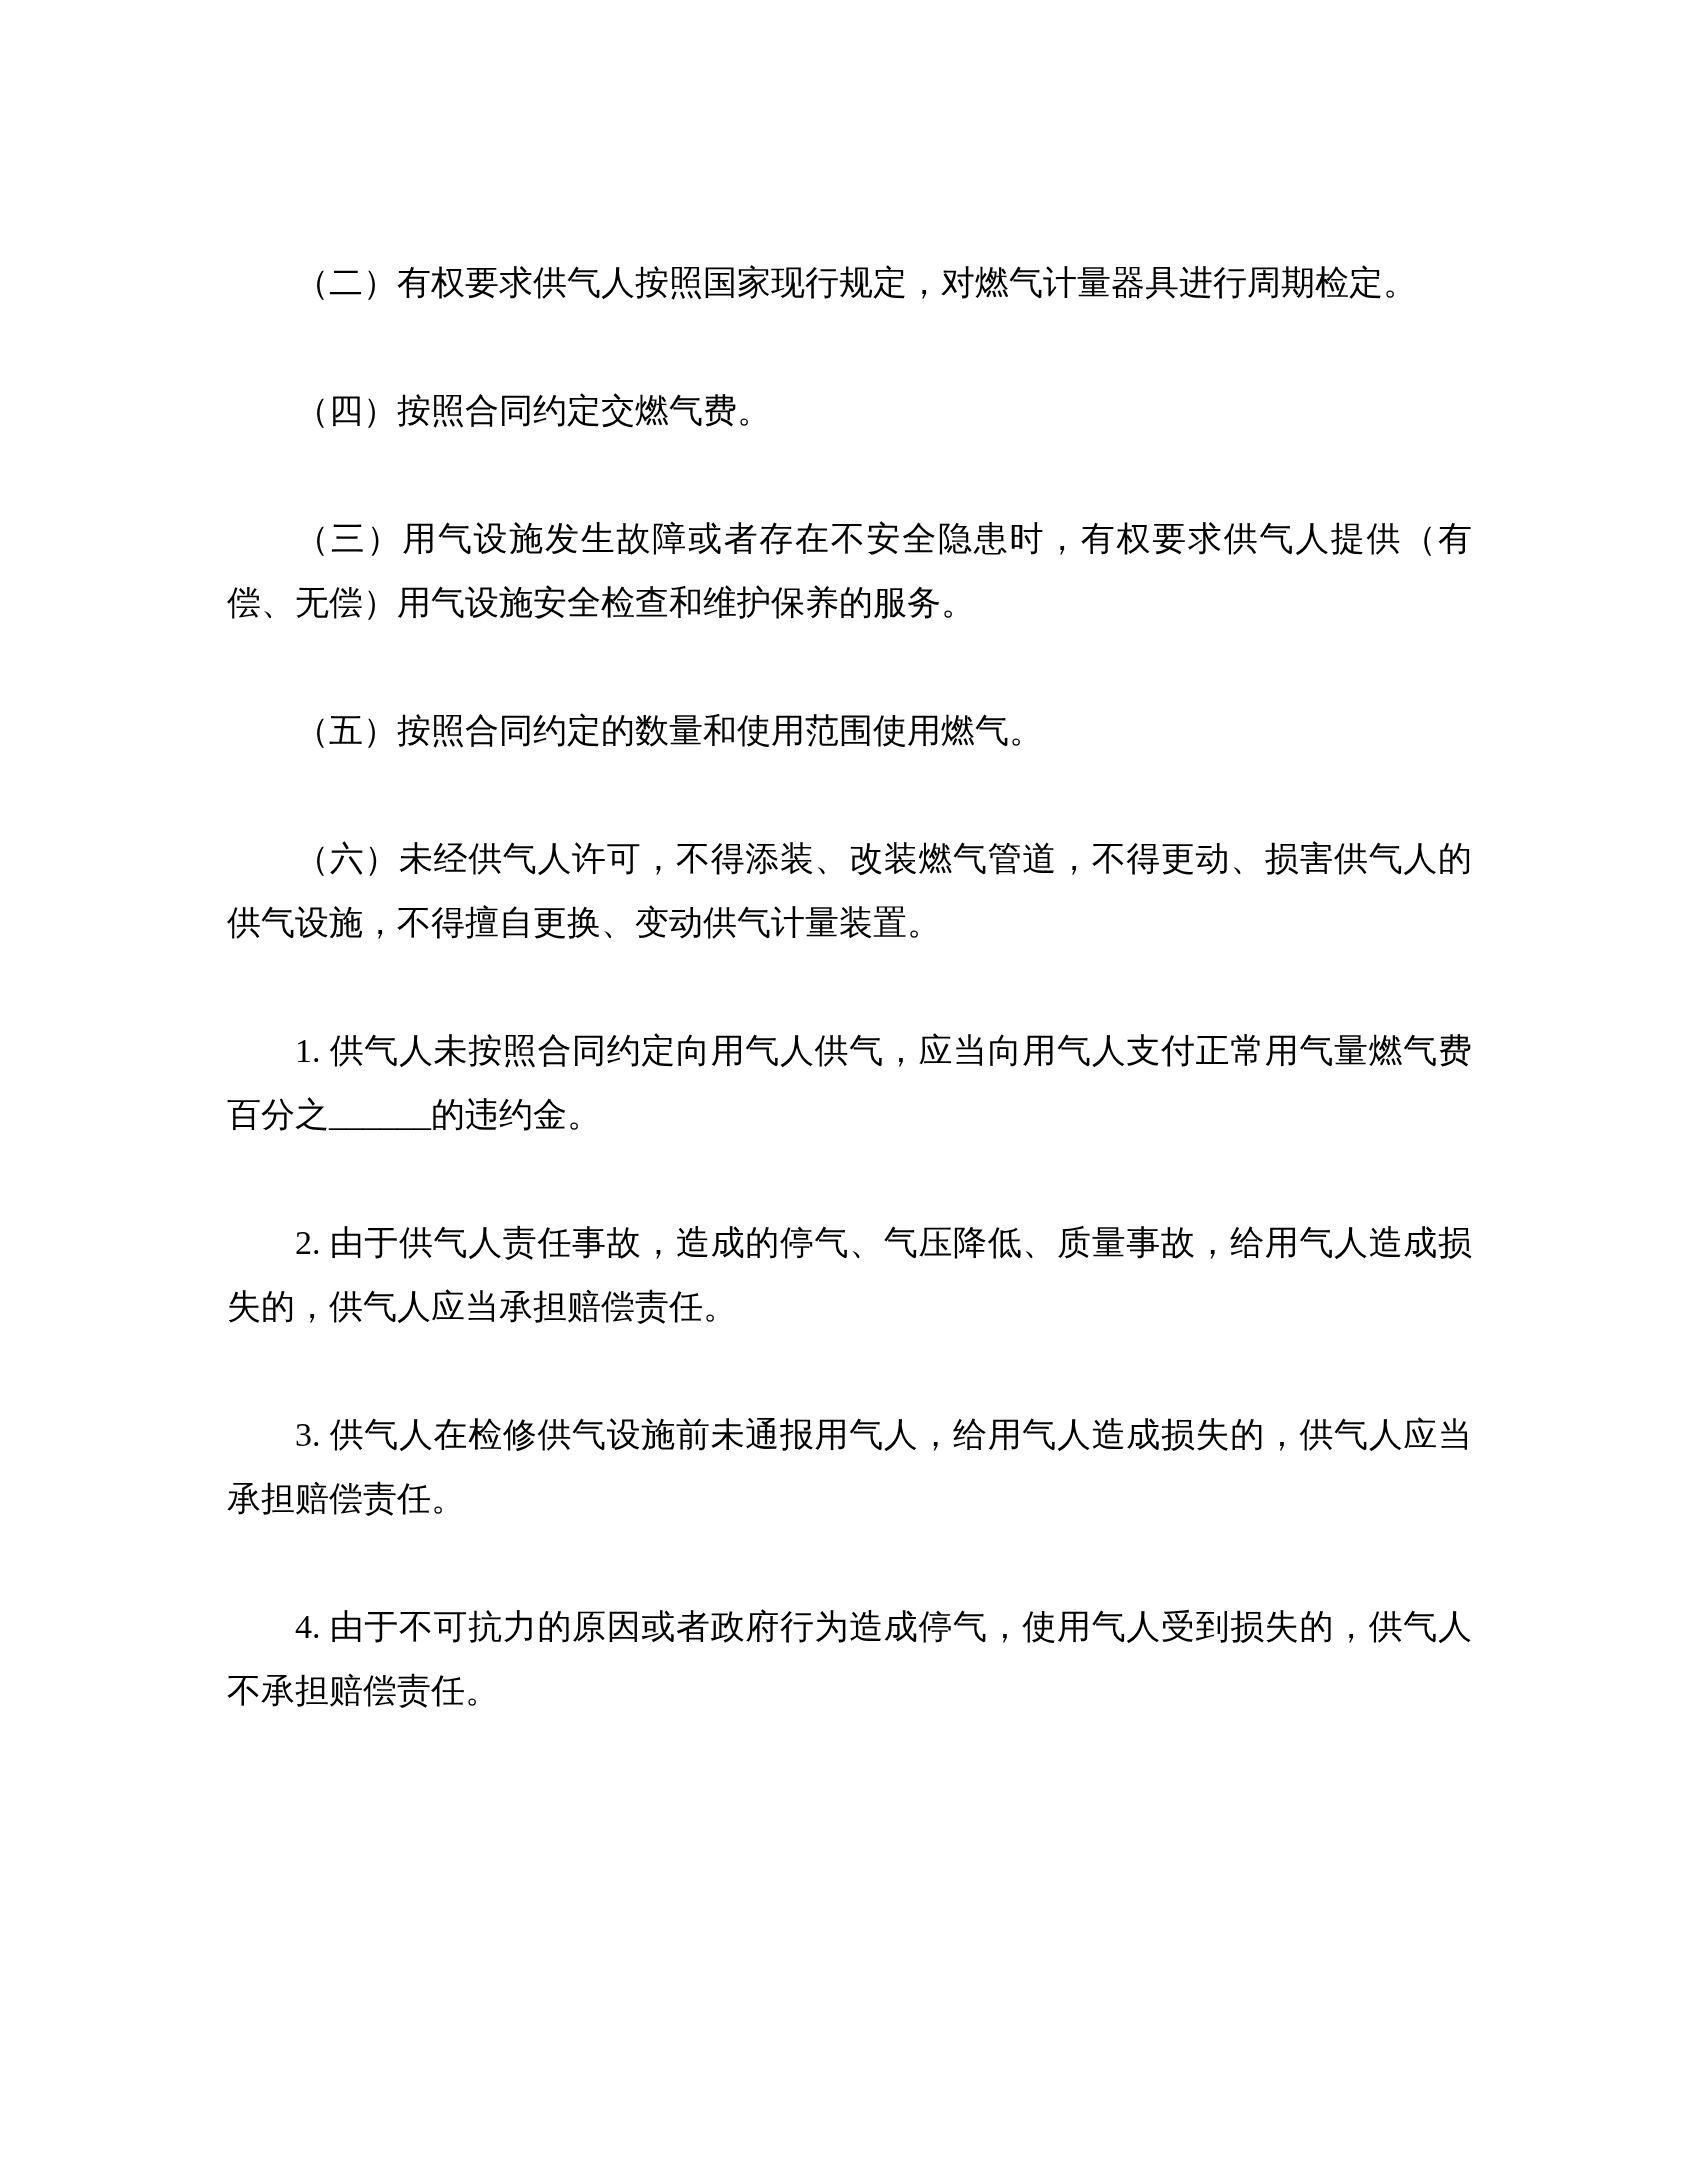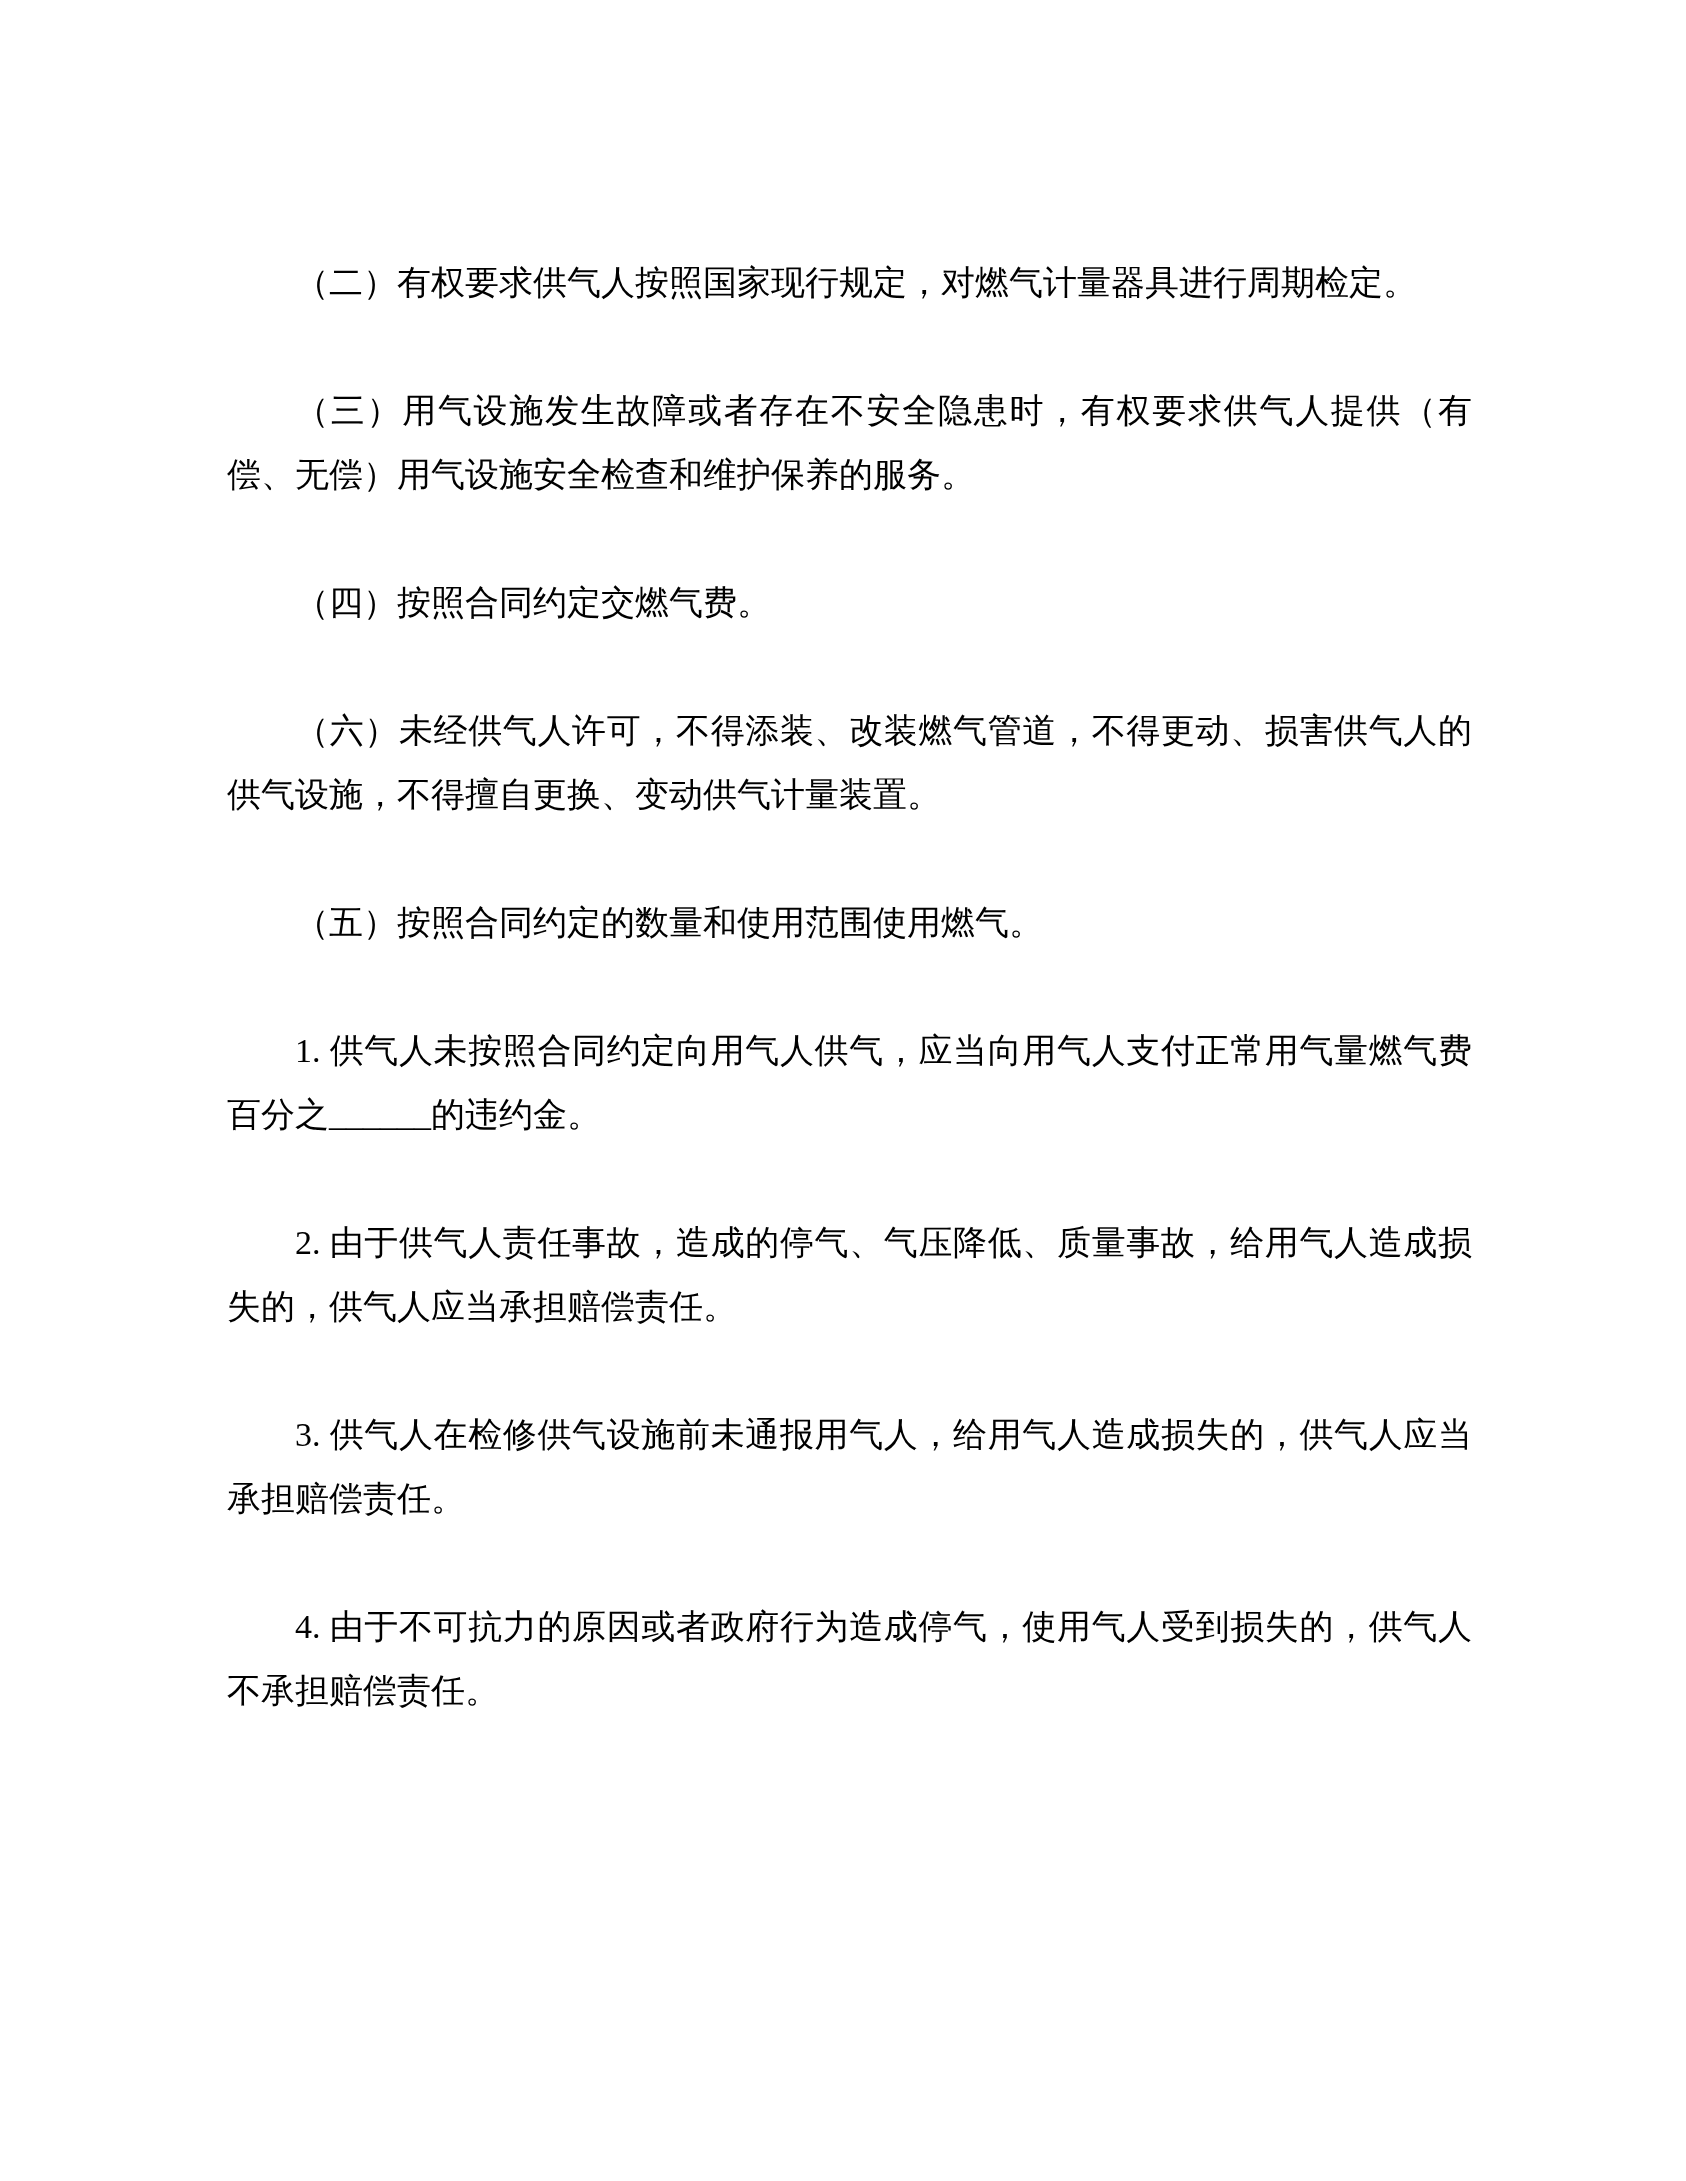--- a/index.html
+++ b/index.html
@@ -32,22 +32,22 @@
   }
   .para:last-child {
     margin-bottom: 0;
   }
 </style>
 </head>
 <body>
 
 <div class="page">
   <p class="para">（二）有权要求供气人按照国家现行规定，对燃气计量器具进行周期检定。</p>
+  <p class="para">（四）按照合同约定交燃气费。</p>
   <p class="para">（三）用气设施发生故障或者存在不安全隐患时，有权要求供气人提供（有偿、无偿）用气设施安全检查和维护保养的服务。</p>
-  <p class="para">（四）按照合同约定交燃气费。</p>
+  <p class="para">（五）按照合同约定的数量和使用范围使用燃气。</p>
   <p class="para">（六）未经供气人许可，不得添装、改装燃气管道，不得更动、损害供气人的供气设施，不得擅自更换、变动供气计量装置。</p>
-  <p class="para">（五）按照合同约定的数量和使用范围使用燃气。</p>
   <p class="para">1. 供气人未按照合同约定向用气人供气，应当向用气人支付正常用气量燃气费百分之______的违约金。</p>
   <p class="para">2. 由于供气人责任事故，造成的停气、气压降低、质量事故，给用气人造成损失的，供气人应当承担赔偿责任。</p>
   <p class="para">3. 供气人在检修供气设施前未通报用气人，给用气人造成损失的，供气人应当承担赔偿责任。</p>
   <p class="para">4. 由于不可抗力的原因或者政府行为造成停气，使用气人受到损失的，供气人不承担赔偿责任。</p>
 </div>
 
 
 </body></html>

